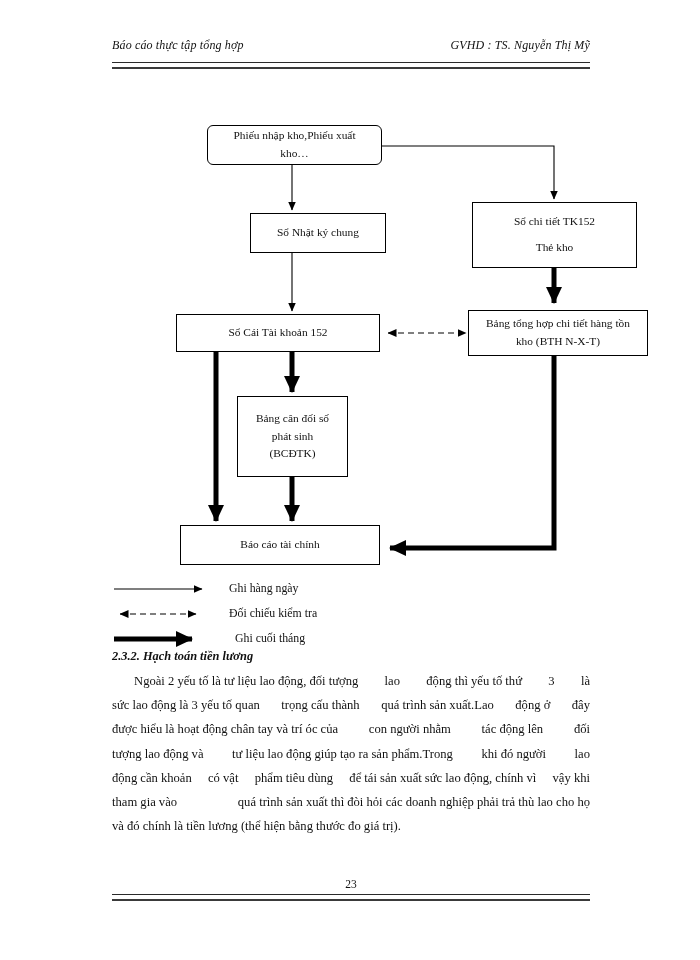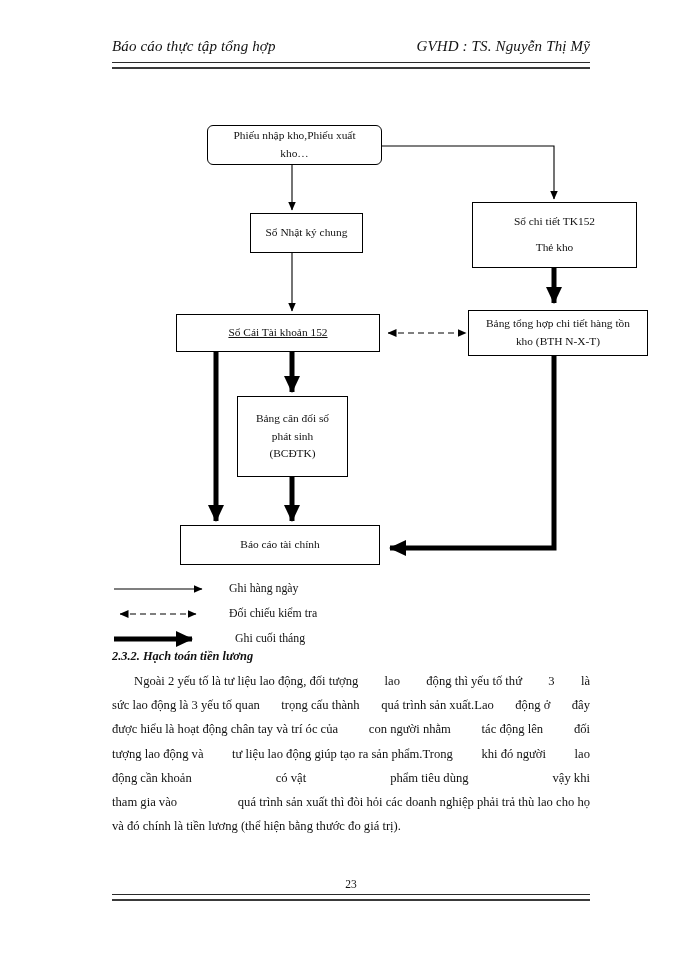--- a/index.html
+++ b/index.html
@@ -26,21 +26,21 @@
   
   .header {
     position: absolute;
     left: 112px;
     top: 38px;
     width: 478px;
     display: flex;
     justify-content: space-between;
     align-items: baseline;
     font-style: italic;
-    font-size: 15px;
+    font-size: 12px;
     letter-spacing: 0.15px;
     white-space: nowrap;
   }
   .header-rule {
     position: absolute;
     left: 112px;
     top: 62px;
     width: 478px;
     height: 4px;
     border-top: 1px solid #2a2a2a;
@@ -194,30 +194,30 @@
       <path d="M292,477 L292,521" stroke="#000" stroke-width="5" fill="none" marker-end="url(#tip-thick)"></path>
 
       <path d="M554,356 L554,548 L390,548" stroke="#000" stroke-width="5" fill="none" marker-end="url(#tip-thick)"></path>
     </svg>
 
     <div class="node" style="left:207px; top:125px; width:175px; height:40px;border-radius:6px;">
       <span class="ln">Phiếu nhập kho,Phiếu xuất</span>
       <span class="ln">kho…</span>
     </div>
 
-    <div class="node" style="left:250px; top:213px; width:113px; height:40px;align-items:center;">
+    <div class="node" style="left:250px; top:213px; width:136px; height:40px;align-items:center;">
       <span class="ln">Sổ Nhật ký chung</span>
     </div>
 
     <div class="node spaced" style="left:472px; top:202px; width:165px; height:66px;">
       <span class="ln">Sổ chi tiết TK152</span>
       <span class="ln">Thẻ kho</span>
     </div>
 
-    <div class="node" style="left:176px; top:314px; width:204px; height:38px;text-decoration:underline;">
+    <div class="node" style="left:176px; top:314px; width:204px; height:38px;">
       <span class="ln">Sổ Cái Tài khoản 152</span>
     </div>
 
     <div class="node" style="left:468px; top:310px; width:180px; height:46px;">
       <span class="ln">Bảng tổng hợp chi tiết hàng tồn</span>
       <span class="ln">kho (BTH N-X-T)</span>
     </div>
 
     <div class="node" style="left:237px; top:396px; width:111px; height:81px;">
       <span class="ln">Bảng cân đối số</span>
@@ -287,20 +287,21 @@
       <div class="bline">
         <span class="w">tượng lao động và</span>
         <span class="w">tư liệu lao động giúp tạo ra sản phẩm.Trong</span>
         <span class="w">khi đó người</span>
         <span class="w">lao</span>
       </div>
       <div class="bline">
         <span class="w">động cần khoản</span>
         <span class="w">có vật</span>
         <span class="w">phẩm tiêu dùng</span>
+        <span class="w">để tái sản xuất sức lao động, chính vì</span>
         <span class="w">vậy khi</span>
       </div>
       <div class="bline">
         <span class="w">tham gia vào</span>
         <span class="w">quá trình sản xuất thì đòi hỏi các doanh nghiệp phải trả thù lao cho họ</span>
       </div>
       <div class="bline last"><span class="w">và đó chính là tiền lương (thể hiện bằng thước đo giá trị).</span></div>
     </div>
 
   <div class="footer-rule"></div>

